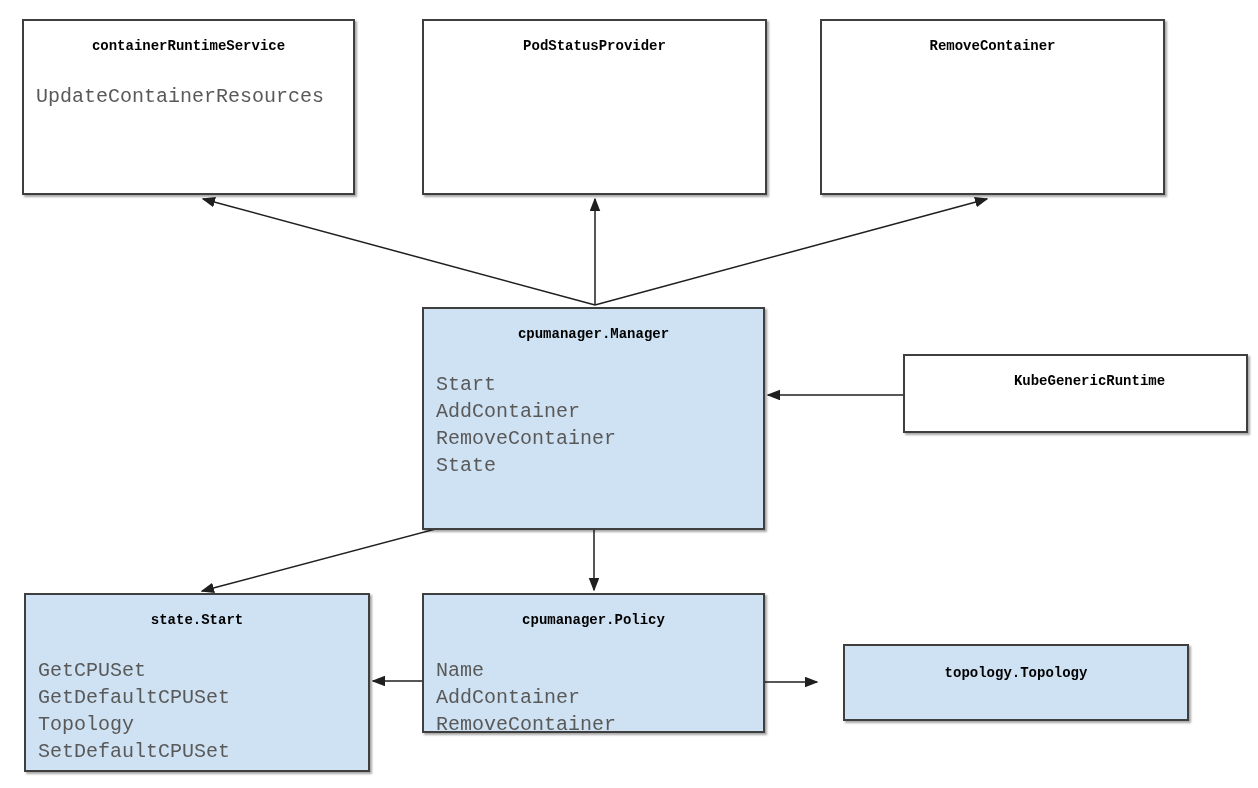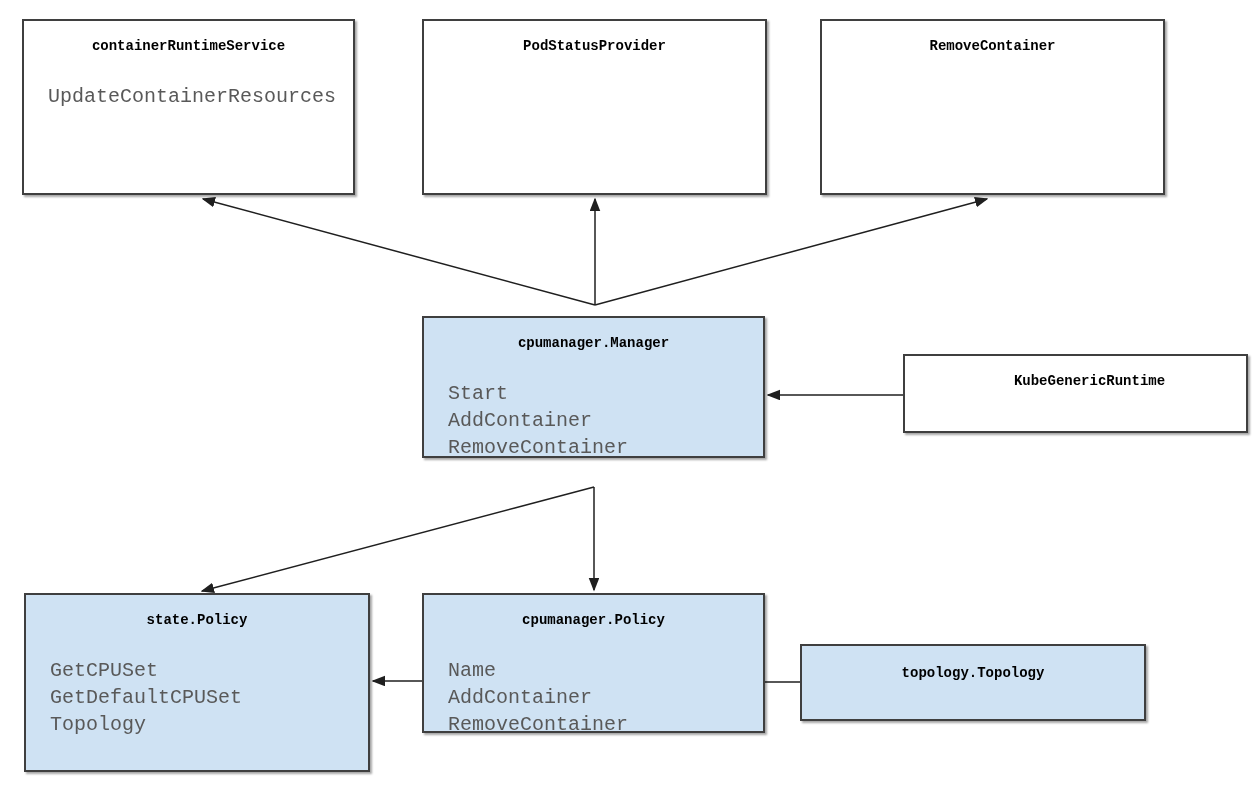--- a/index.html
+++ b/index.html
@@ -33,21 +33,21 @@
     font-weight:bold;
     font-size:14px;
     line-height:27px;
     color:var(--title-color);
     white-space:nowrap;
   }
   .node.compact-a .node-title{margin-left:28px;}
   .node.compact-b .node-title{padding-top:14px;}
   .node-methods{
     margin-top:23px;
-    padding-left:24px;
+    padding-left:12px;
     font-size:20px;
     line-height:27px;
     color:var(--method-color);
     white-space:nowrap;
   }
   .edges{
     position:absolute;
     left:0;top:0;
     width:1258px;height:788px;
     pointer-events:none;
@@ -84,48 +84,50 @@
   </div>
 
   <div class="node" style="left:422px;top:19px;width:345px;height:176px">
     <div class="node-title">PodStatusProvider</div>
   </div>
 
   <div class="node" style="left:820px;top:19px;width:345px;height:176px">
     <div class="node-title">RemoveContainer</div>
   </div>
 
-  <div class="node blue" style="left:422px;top:316px;width:343px;height:142px">
+  <div class="node blue" style="left:422px;top:307px;width:343px;height:223px">
     <div class="node-title">cpumanager.Manager</div>
     <div class="node-methods">
       <div>Start</div>
       <div>AddContainer</div>
       <div>RemoveContainer</div>
+      <div>State</div>
     </div>
   </div>
 
   <div class="node compact-a" style="left:903px;top:354px;width:345px;height:79px">
     <div class="node-title">KubeGenericRuntime</div>
   </div>
 
   <div class="node blue" style="left:24px;top:593px;width:346px;height:179px">
-    <div class="node-title">state.Policy</div>
+    <div class="node-title">state.Start</div>
     <div class="node-methods">
       <div>GetCPUSet</div>
       <div>GetDefaultCPUSet</div>
       <div>Topology</div>
+      <div>SetDefaultCPUSet</div>
     </div>
   </div>
 
   <div class="node blue" style="left:422px;top:593px;width:343px;height:140px">
     <div class="node-title">cpumanager.Policy</div>
     <div class="node-methods">
       <div>Name</div>
       <div>AddContainer</div>
       <div>RemoveContainer</div>
     </div>
   </div>
 
-  <div class="node blue compact-b" style="left:800px;top:644px;width:346px;height:77px">
+  <div class="node blue compact-b" style="left:843px;top:644px;width:346px;height:77px">
     <div class="node-title">topology.Topology</div>
   </div>
 
 </div>
 
 </body></html>

